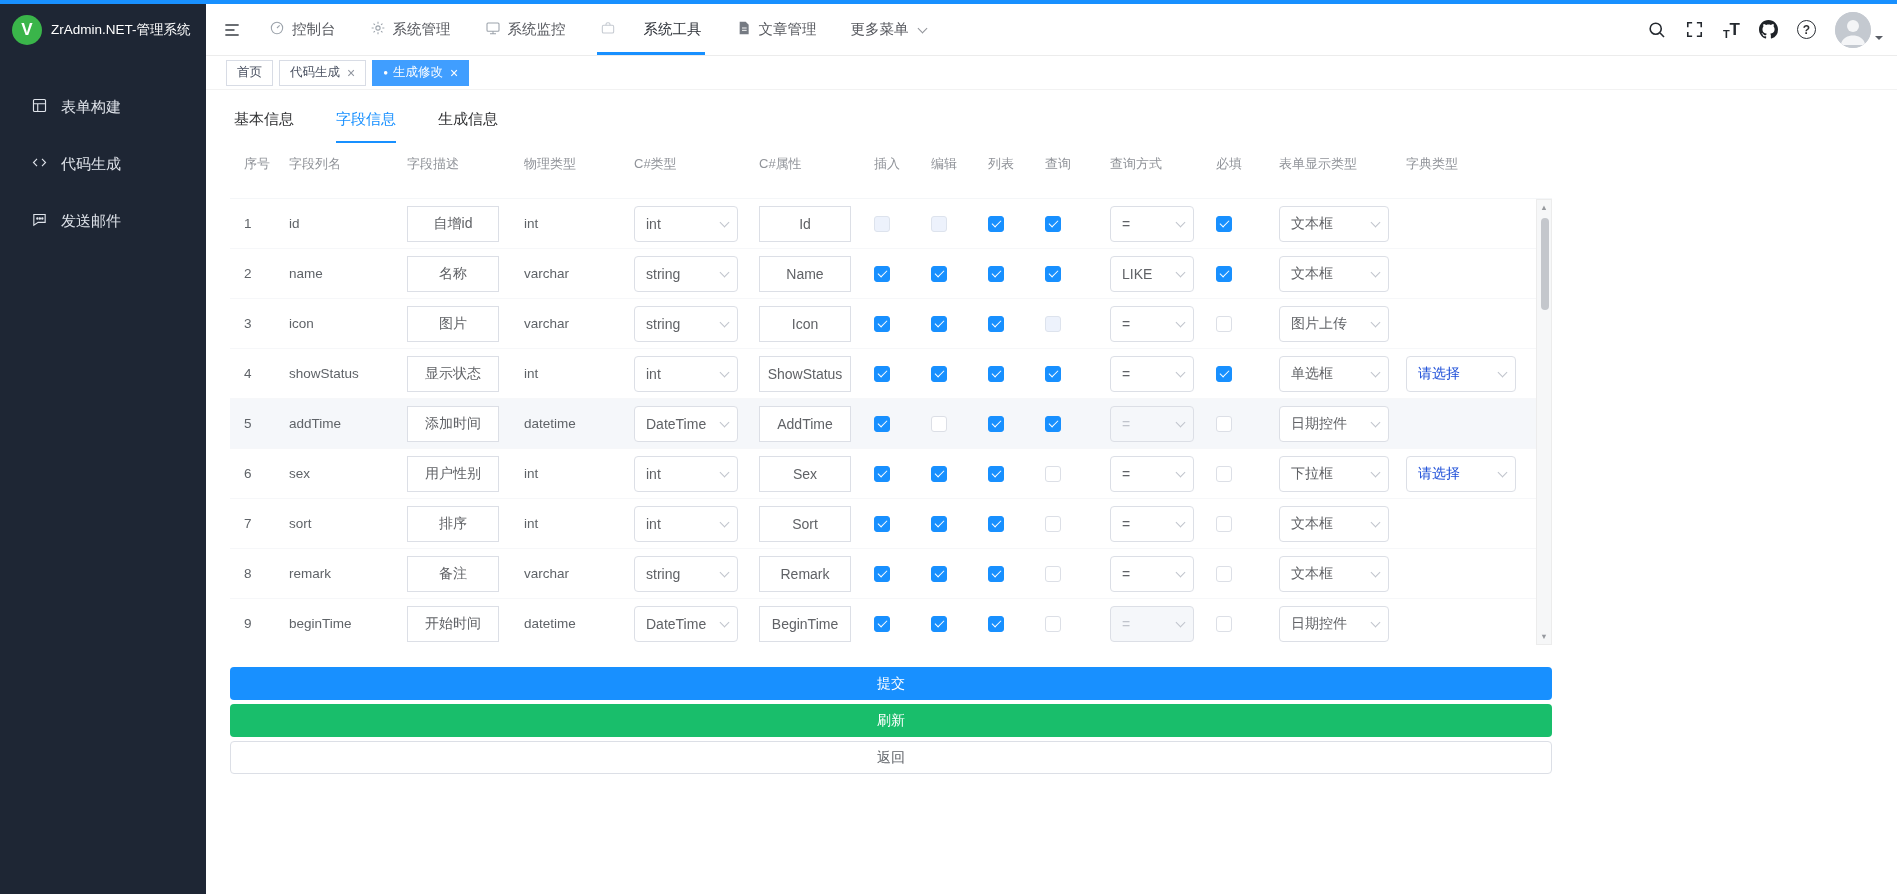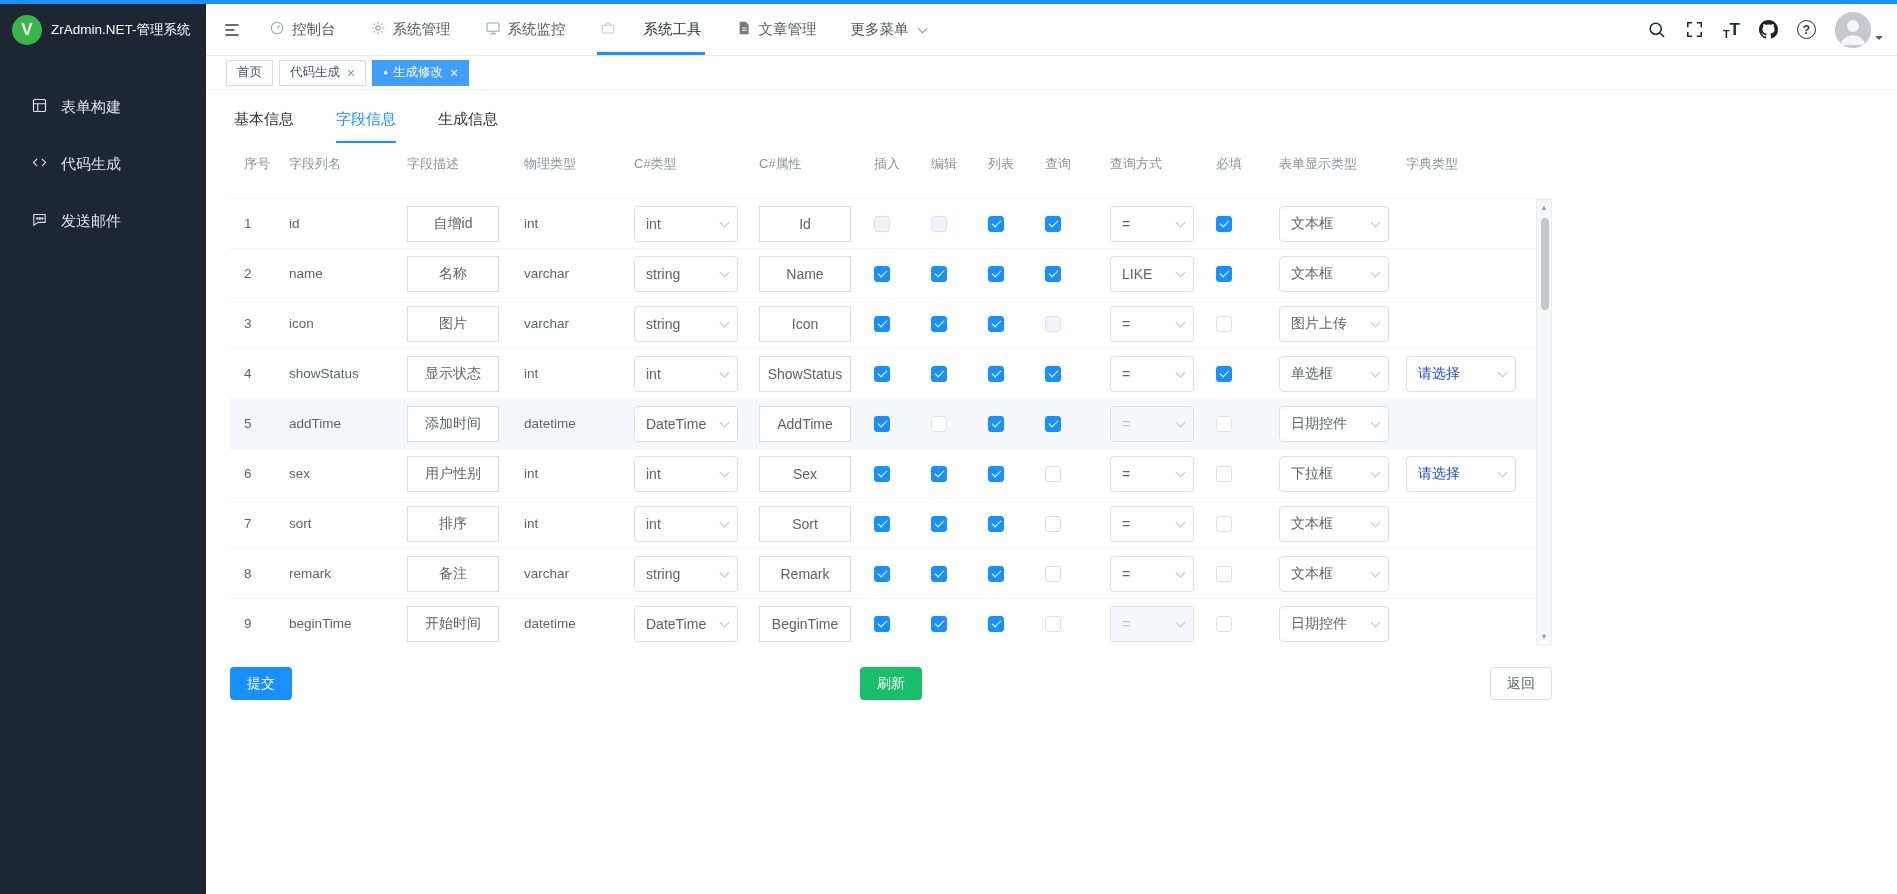--- a/index.html
+++ b/index.html
@@ -93,21 +93,21 @@
   .cb.checked { background:#1890ff; border-color:#1890ff; }
   .cb.checked::after { content:""; position:absolute; left:4.5px; top:1.5px; width:4px; height:8px;
     border:solid #fff; border-width:0 1.8px 1.8px 0; transform:rotate(45deg); }
   .cb.disabled { background:#edf2fc; border-color:#dde3ed; cursor:not-allowed; }
 
   .vscroll { position:absolute; top:44px; right:0; width:16px; height:446px; background:#f6f7f8;
     border:1px solid #ececec; display:flex; flex-direction:column; justify-content:space-between;
     align-items:center; padding:3px 0; font-size:7.5px; color:#96999e; }
   .sb-thumb { position:absolute; top:18px; left:3.5px; width:8px; height:92px; background:#c4c7cc; border-radius:4px; }
 
-  .actions { width:1322px; margin-top:22px; display:flex; justify-content:space-between; gap:32px; }
+  .actions { width:1322px; margin-top:22px; display:flex; justify-content:space-between; gap:4px;flex-direction:column; }
   .btn { height:33px; padding:0 16px; border-radius:4px; font-size:14px; border:1px solid transparent;
     cursor:pointer; font-family:inherit; }
   .btn.primary { background:#1890ff; color:#fff; }
   .btn.success { background:#19be6b; color:#fff; }
   .btn.plain { background:#fff; border-color:#dcdfe6; color:#5f6368; }
 </style>
 </head>
 <body>
 
 <div class="topline"></div>

